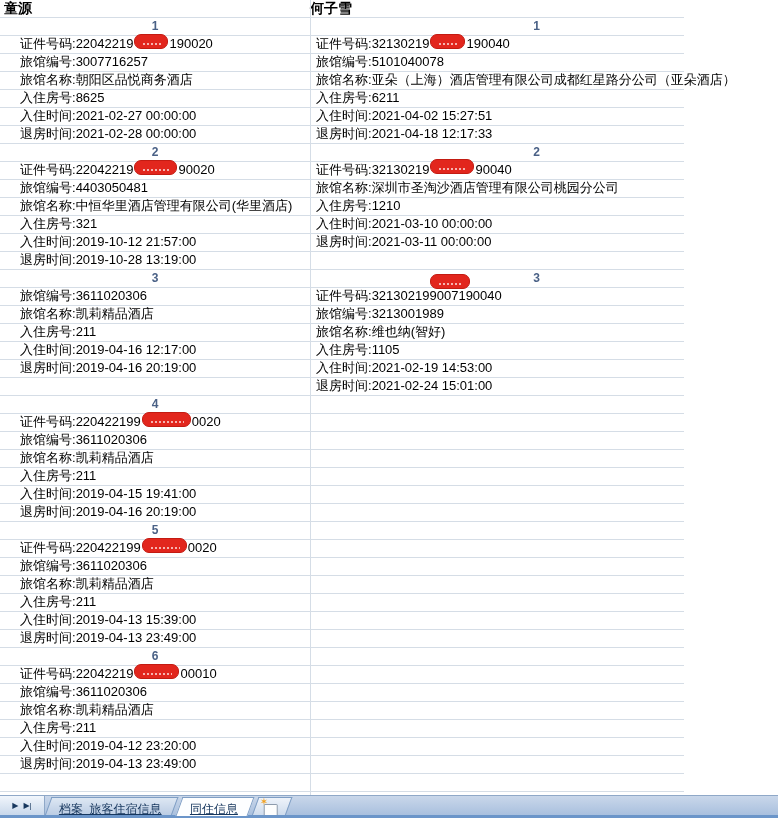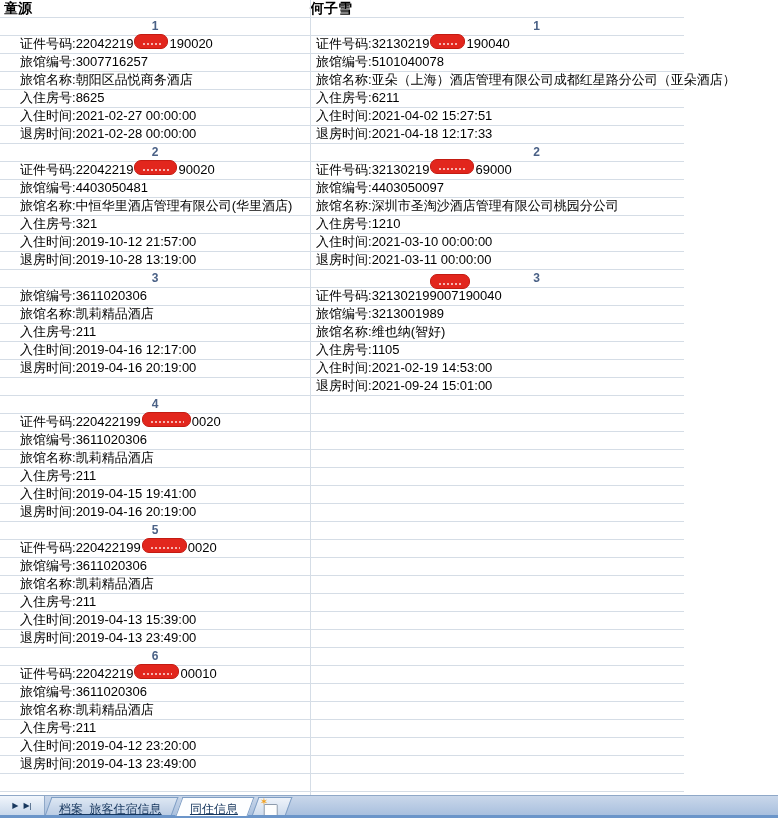--- a/index.html
+++ b/index.html
@@ -142,35 +142,34 @@
         <div class="rec-no">1</div>
         <div class="rec-line"><span>证件号码:</span><span>32130219</span><span class="pill" style="width:35px;top:-2px"></span><span>190040</span></div>
         <div class="rec-line"><span>旅馆编号:</span><span>5101040078</span></div>
         <div class="rec-line"><span>旅馆名称:</span><span>亚朵（上海）酒店管理有限公司成都红星路分公司（亚朵酒店）</span></div>
         <div class="rec-line"><span>入住房号:</span><span>6211</span></div>
         <div class="rec-line"><span>入住时间:</span><span>2021-04-02 15:27:51</span></div>
         <div class="rec-line"><span>退房时间:</span><span>2021-04-18 12:17:33</span></div>
       </div>
       <div class="record" style="top: 143px;">
         <div class="rec-no">2</div>
-        <div class="rec-line"><span>证件号码:</span><span>32130219</span><span class="pill" style="width:44px;top:-3px"></span><span>69000</span></div>
-        <div class="rec-line"><span>旅馆编号:</span><span>4403050097</span></div>
+        <div class="rec-line"><span>证件号码:</span><span>32130219</span><span class="pill" style="width:44px;top:-3px"></span><span>90040</span></div>
         <div class="rec-line"><span>旅馆名称:</span><span>深圳市圣淘沙酒店管理有限公司桃园分公司</span></div>
         <div class="rec-line"><span>入住房号:</span><span>1210</span></div>
         <div class="rec-line"><span>入住时间:</span><span>2021-03-10 00:00:00</span></div>
         <div class="rec-line"><span>退房时间:</span><span>2021-03-11 00:00:00</span></div>
       </div>
       <div class="record" style="top: 269px;">
         <div class="rec-no">3</div>
         <div class="rec-line"><span>证件号码:</span><span>321302199</span><span class="id-mid"><span>007</span><span class="pill" style="width:40px;left:-8px;top:-13px"></span></span><span>190040</span></div>
         <div class="rec-line"><span>旅馆编号:</span><span>3213001989</span></div>
         <div class="rec-line"><span>旅馆名称:</span><span>维也纳(智好)</span></div>
         <div class="rec-line"><span>入住房号:</span><span>1105</span></div>
         <div class="rec-line"><span>入住时间:</span><span>2021-02-19 14:53:00</span></div>
-        <div class="rec-line"><span>退房时间:</span><span>2021-09-24 15:01:00</span></div>
+        <div class="rec-line"><span>退房时间:</span><span>2021-02-24 15:01:00</span></div>
       </div>
     </div>
   <div class="vline"></div>
 </div>
 
 <div class="tabbar">
   <div class="tab-nav">
     <span class="nav-glyph">▶</span>
     <span class="nav-glyph">▶|</span>
   </div>

